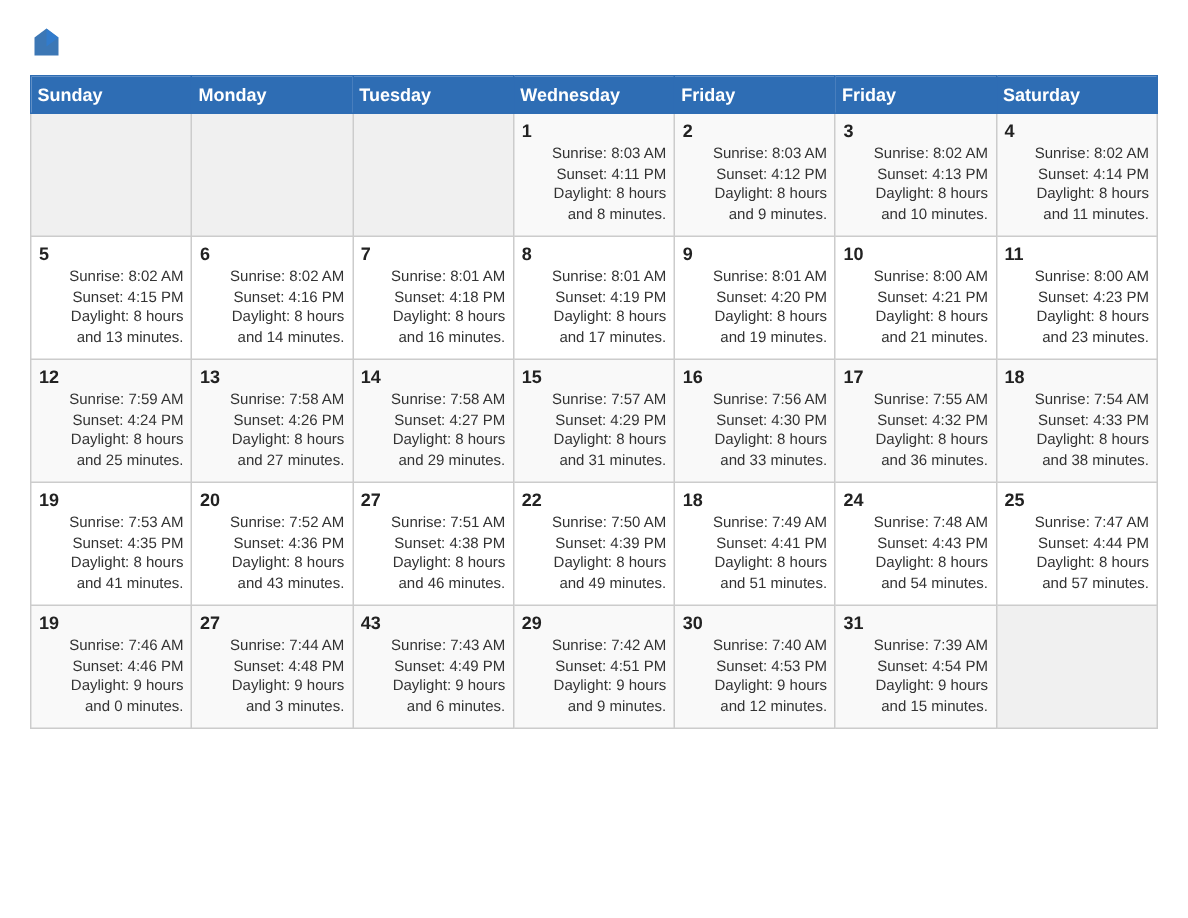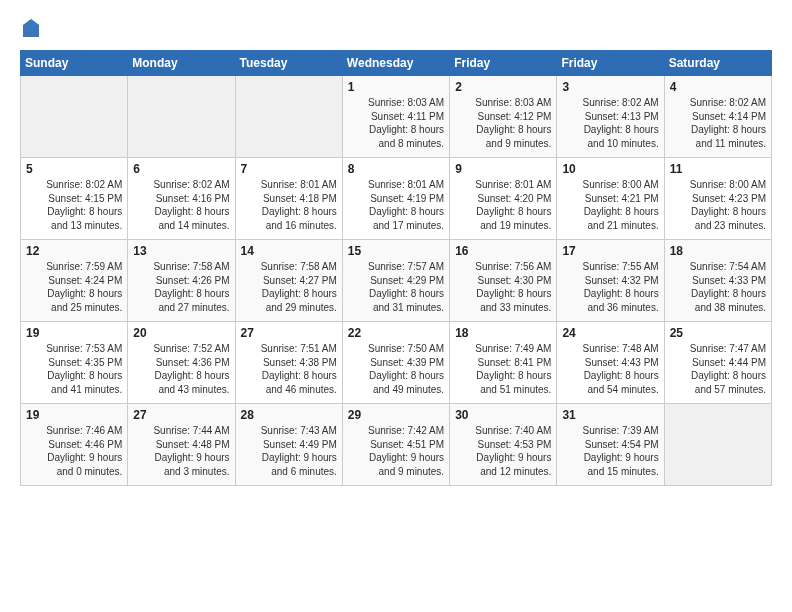--- a/index.html
+++ b/index.html
@@ -293,21 +293,21 @@
           <td>
             <span class="day-number">22</span>
             <div class="day-info" style="white-space: pre-line;">Sunrise: 7:50 AM
 Sunset: 4:39 PM
 Daylight: 8 hours
 and 49 minutes.</div>
           </td>
           <td>
             <span class="day-number">18</span>
             <div class="day-info" style="white-space: pre-line;">Sunrise: 7:49 AM
-Sunset: 8:41 PM
+Sunset: 4:41 PM
 Daylight: 8 hours
 and 51 minutes.</div>
           </td>
           <td>
             <span class="day-number">24</span>
             <div class="day-info" style="white-space: pre-line;">Sunrise: 7:48 AM
 Sunset: 4:43 PM
 Daylight: 8 hours
 and 54 minutes.</div>
           </td>
@@ -328,21 +328,21 @@
 and 0 minutes.</div>
           </td>
           <td>
             <span class="day-number">27</span>
             <div class="day-info" style="white-space: pre-line;">Sunrise: 7:44 AM
 Sunset: 4:48 PM
 Daylight: 9 hours
 and 3 minutes.</div>
           </td>
           <td>
-            <span class="day-number">28</span>
+            <span class="day-number">43</span>
             <div class="day-info" style="white-space: pre-line;">Sunrise: 7:43 AM
 Sunset: 4:49 PM
 Daylight: 9 hours
 and 6 minutes.</div>
           </td>
           <td>
             <span class="day-number">29</span>
             <div class="day-info" style="white-space: pre-line;">Sunrise: 7:42 AM
 Sunset: 4:51 PM
 Daylight: 9 hours

